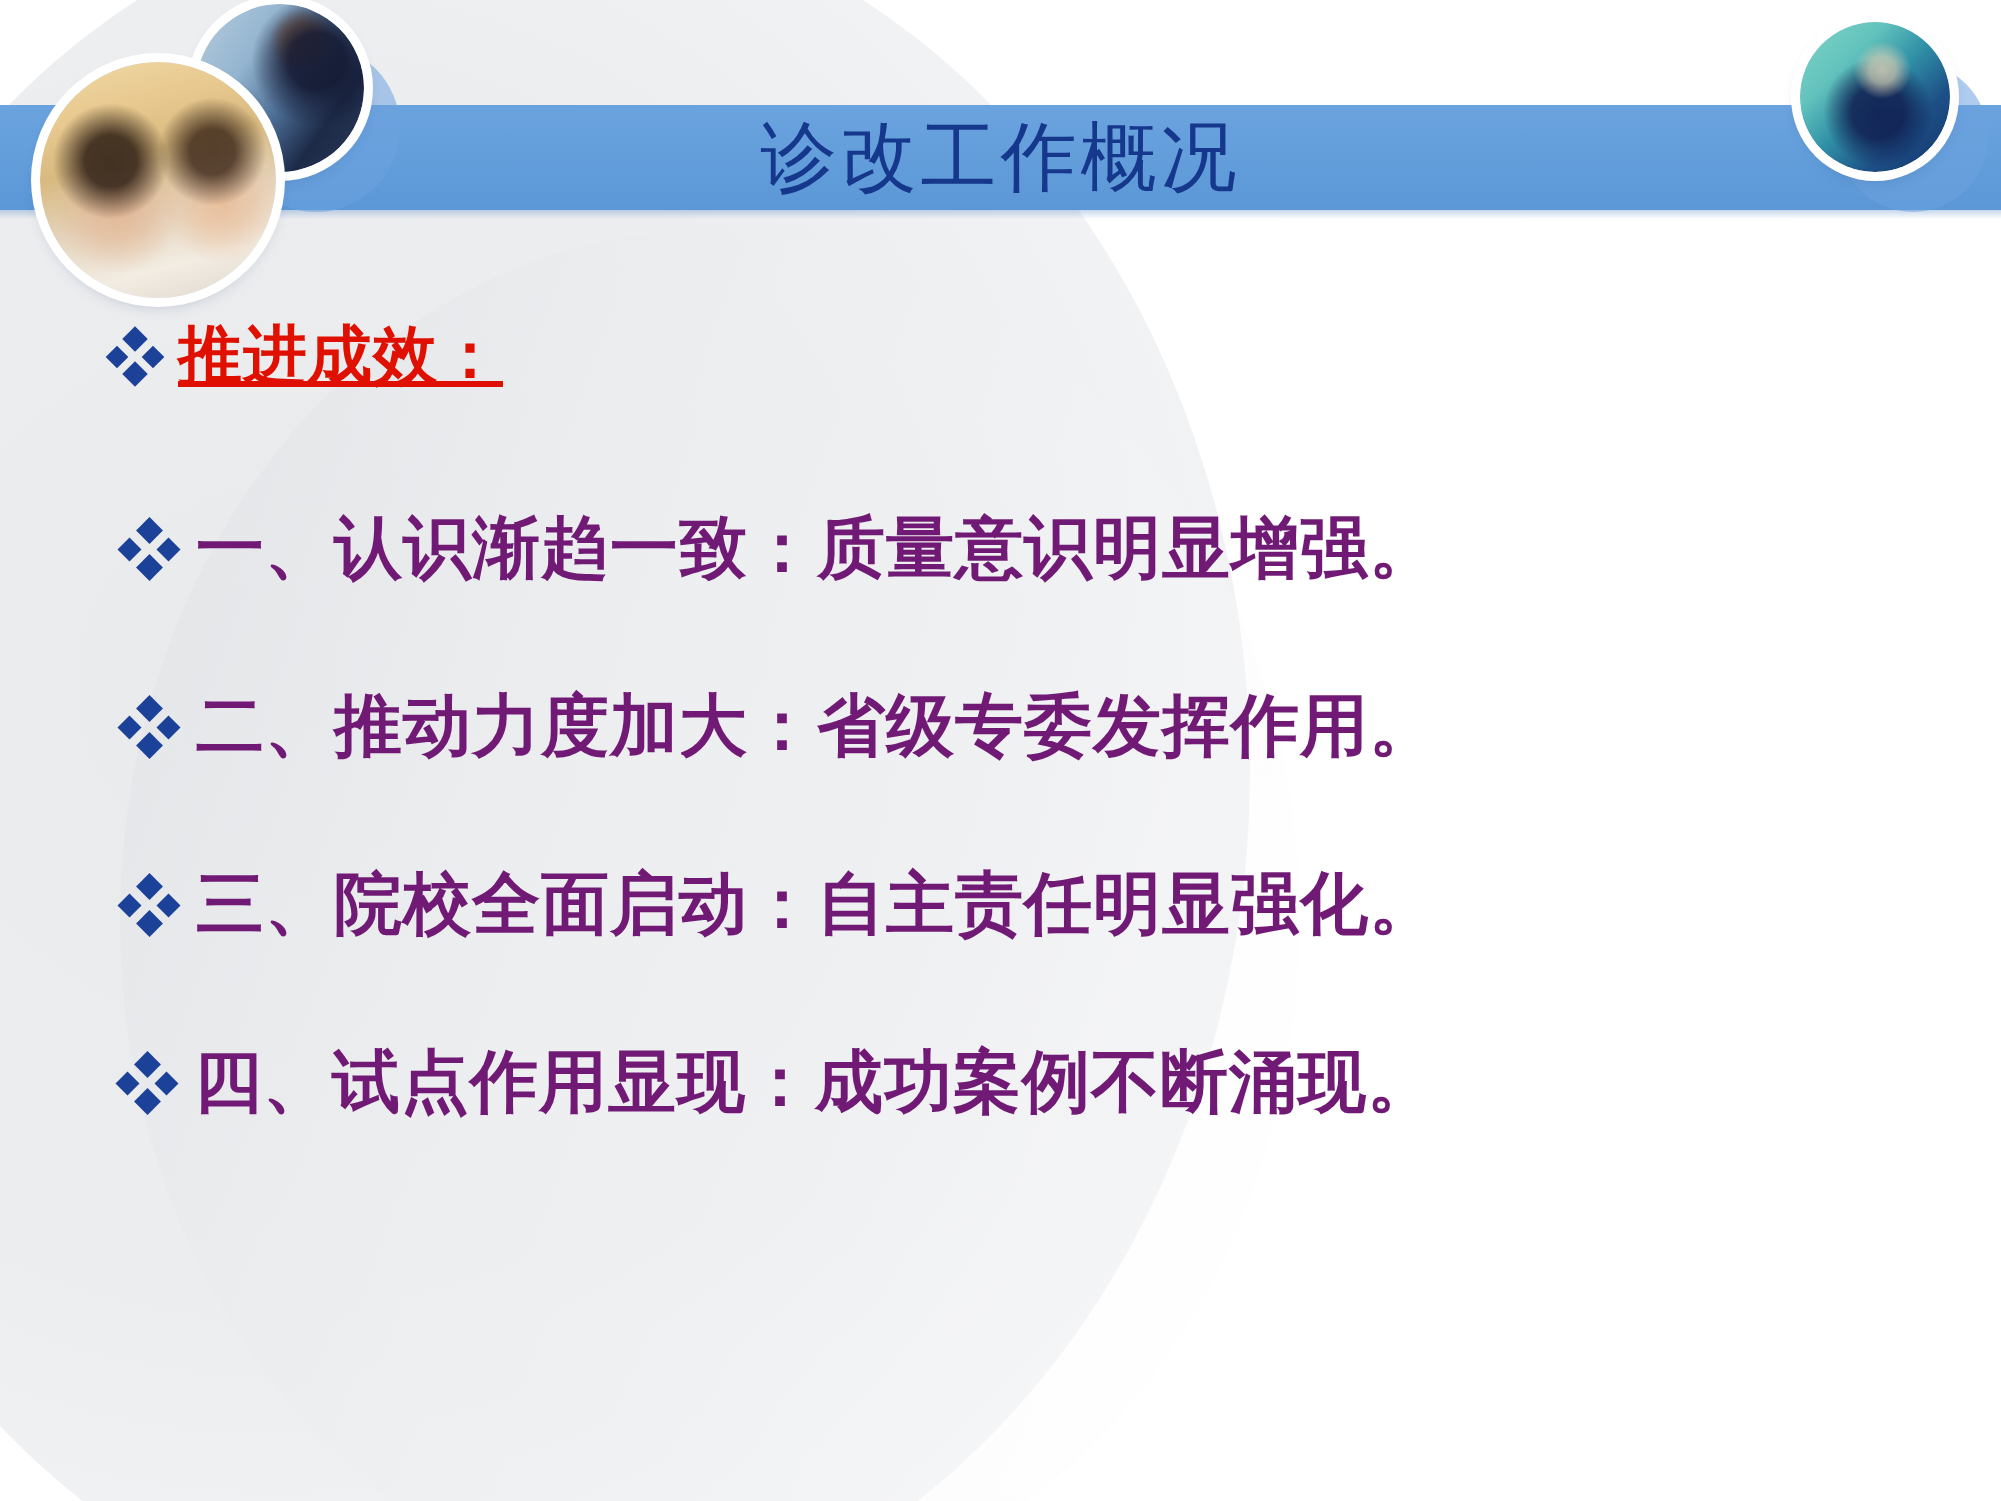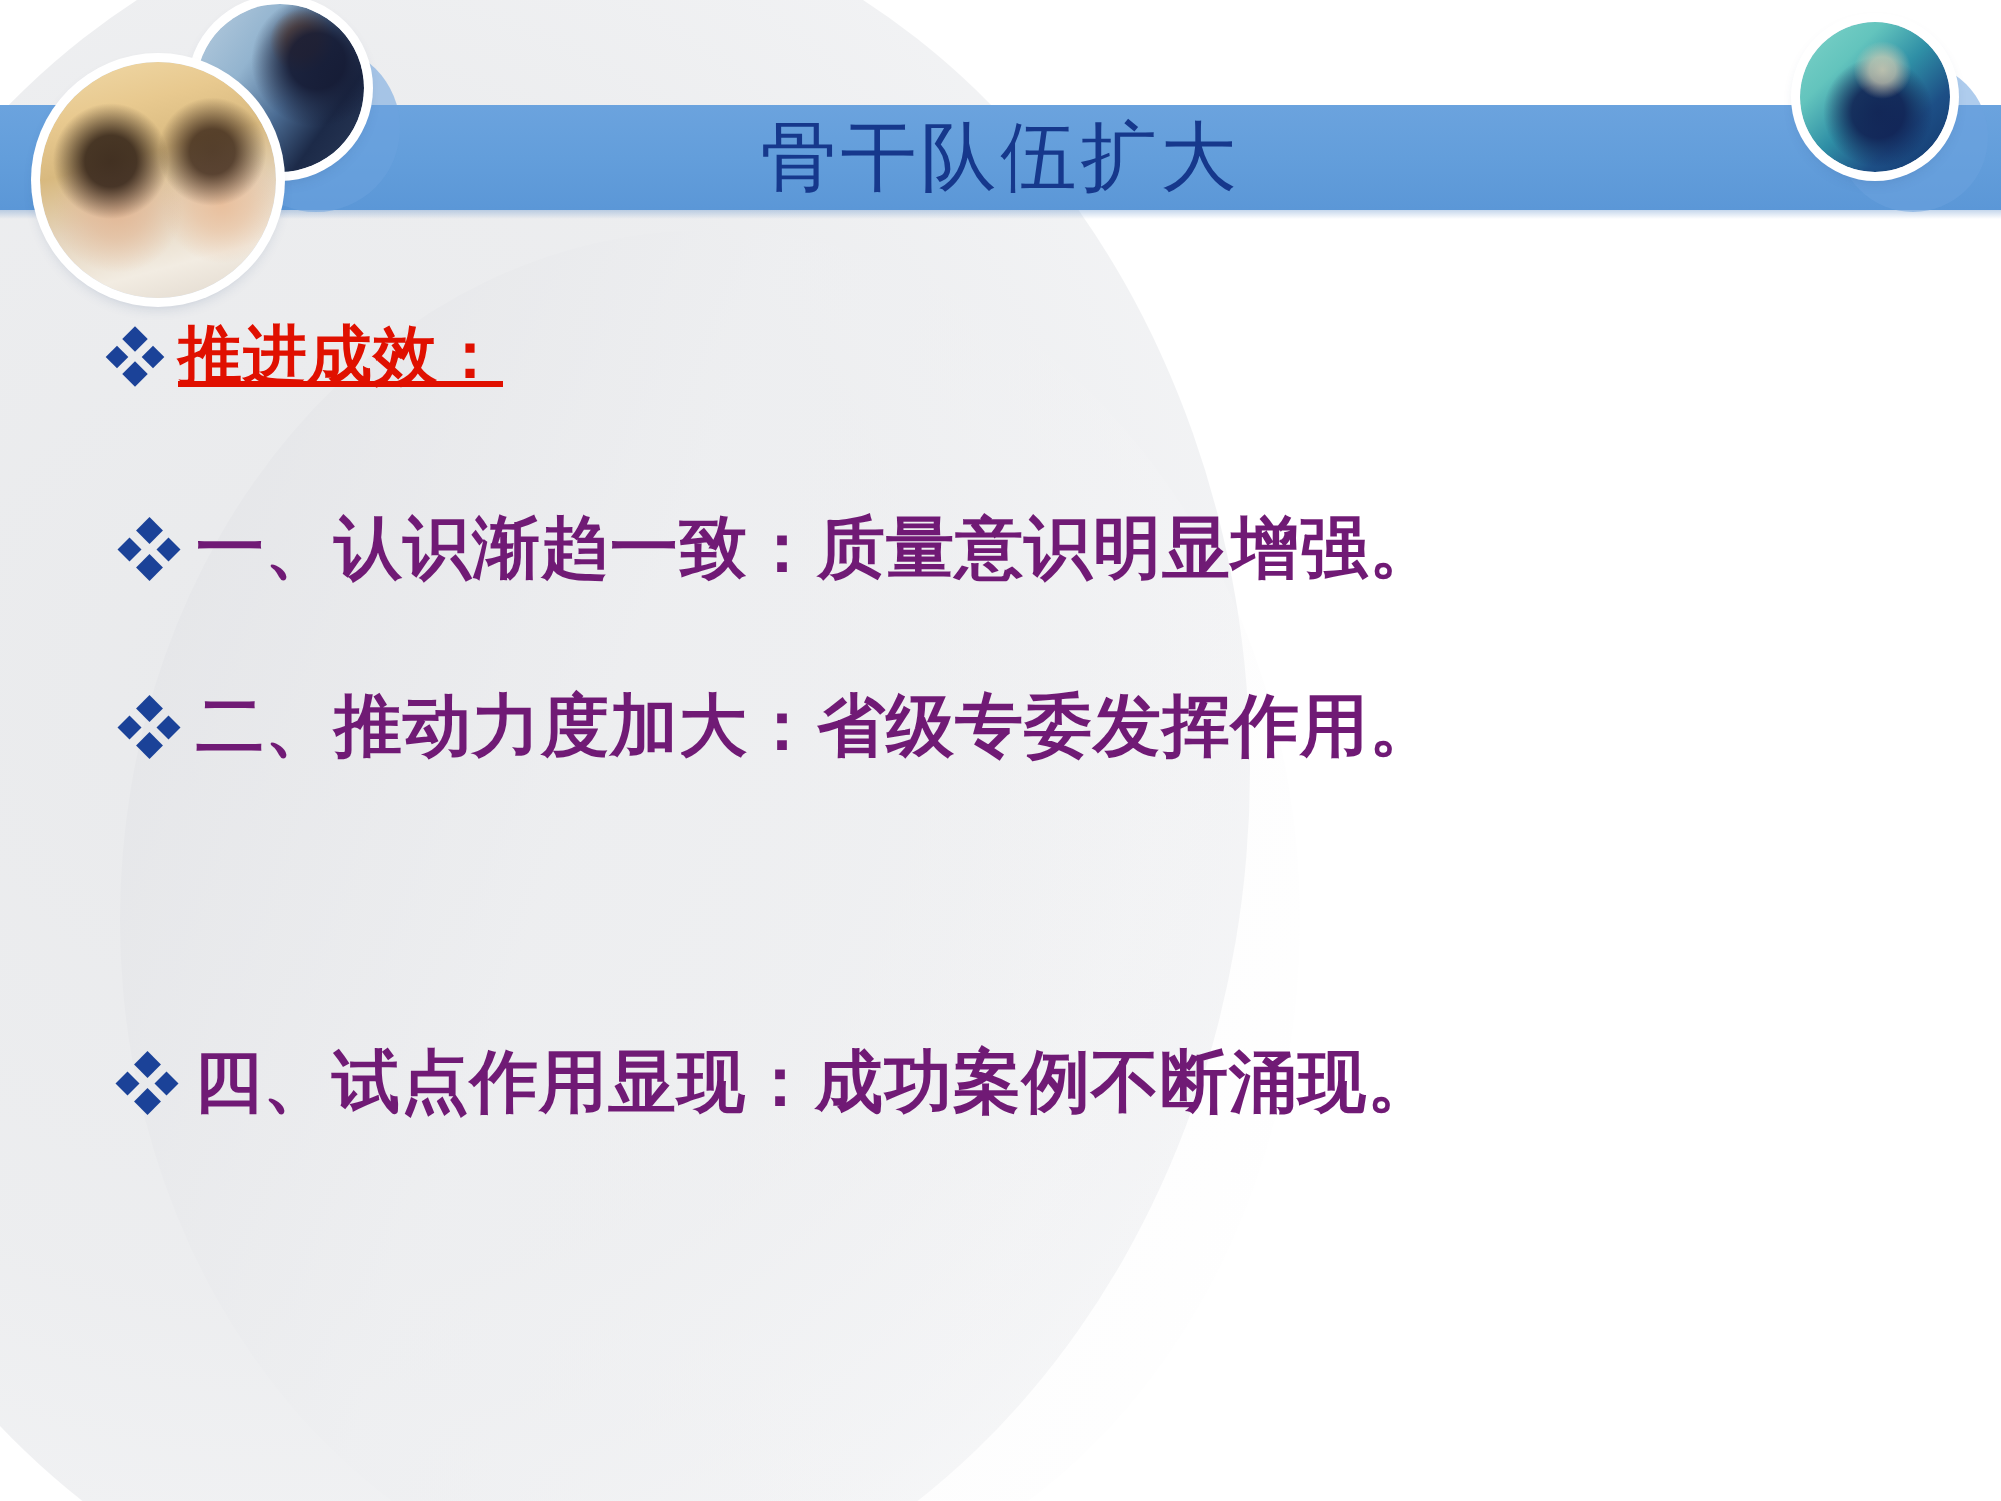--- a/index.html
+++ b/index.html
@@ -229,21 +229,21 @@
 </head>
 <body>
 
 <div id="slide">
 
   <div class="bg-ellipse"></div>
   <div class="bg-ellipse-2"></div>
 
   <div class="title-band"></div>
   <div class="title-band-shadow"></div>
-  <div class="slide-title">骨干队伍扩大</div>
+  <div class="slide-title">诊改工作概况</div>
 
   <div class="circle-halo" id="halo-top-left"></div>
   <div class="photo-circle" id="photo-top-small">
     <span class="inner"></span>
   </div>
   <div class="photo-circle" id="photo-top-big">
     <span class="inner"></span>
   </div>
 
   <div class="circle-halo" id="halo-top-right"></div>
@@ -276,20 +276,29 @@
     <div class="bullet-row" id="row-2">
       <span class="diamond-bullet">
         <i class="d-top"></i>
           <i class="d-left"></i>
           <i class="d-right"></i>
           <i class="d-bottom"></i>
       </span>
       <span class="bullet-text">二、推动力度加大：省级专委发挥作用。</span>
     </div>
 
+    <div class="bullet-row" id="row-3">
+      <span class="diamond-bullet">
+        <i class="d-top"></i>
+          <i class="d-left"></i>
+          <i class="d-right"></i>
+          <i class="d-bottom"></i>
+      </span>
+      <span class="bullet-text">三、院校全面启动：自主责任明显强化。</span>
+    </div>
 
     <div class="bullet-row" id="row-4">
       <span class="diamond-bullet">
         <i class="d-top"></i>
           <i class="d-left"></i>
           <i class="d-right"></i>
           <i class="d-bottom"></i>
       </span>
       <span class="bullet-text">四、试点作用显现：成功案例不断涌现。</span>
     </div>

